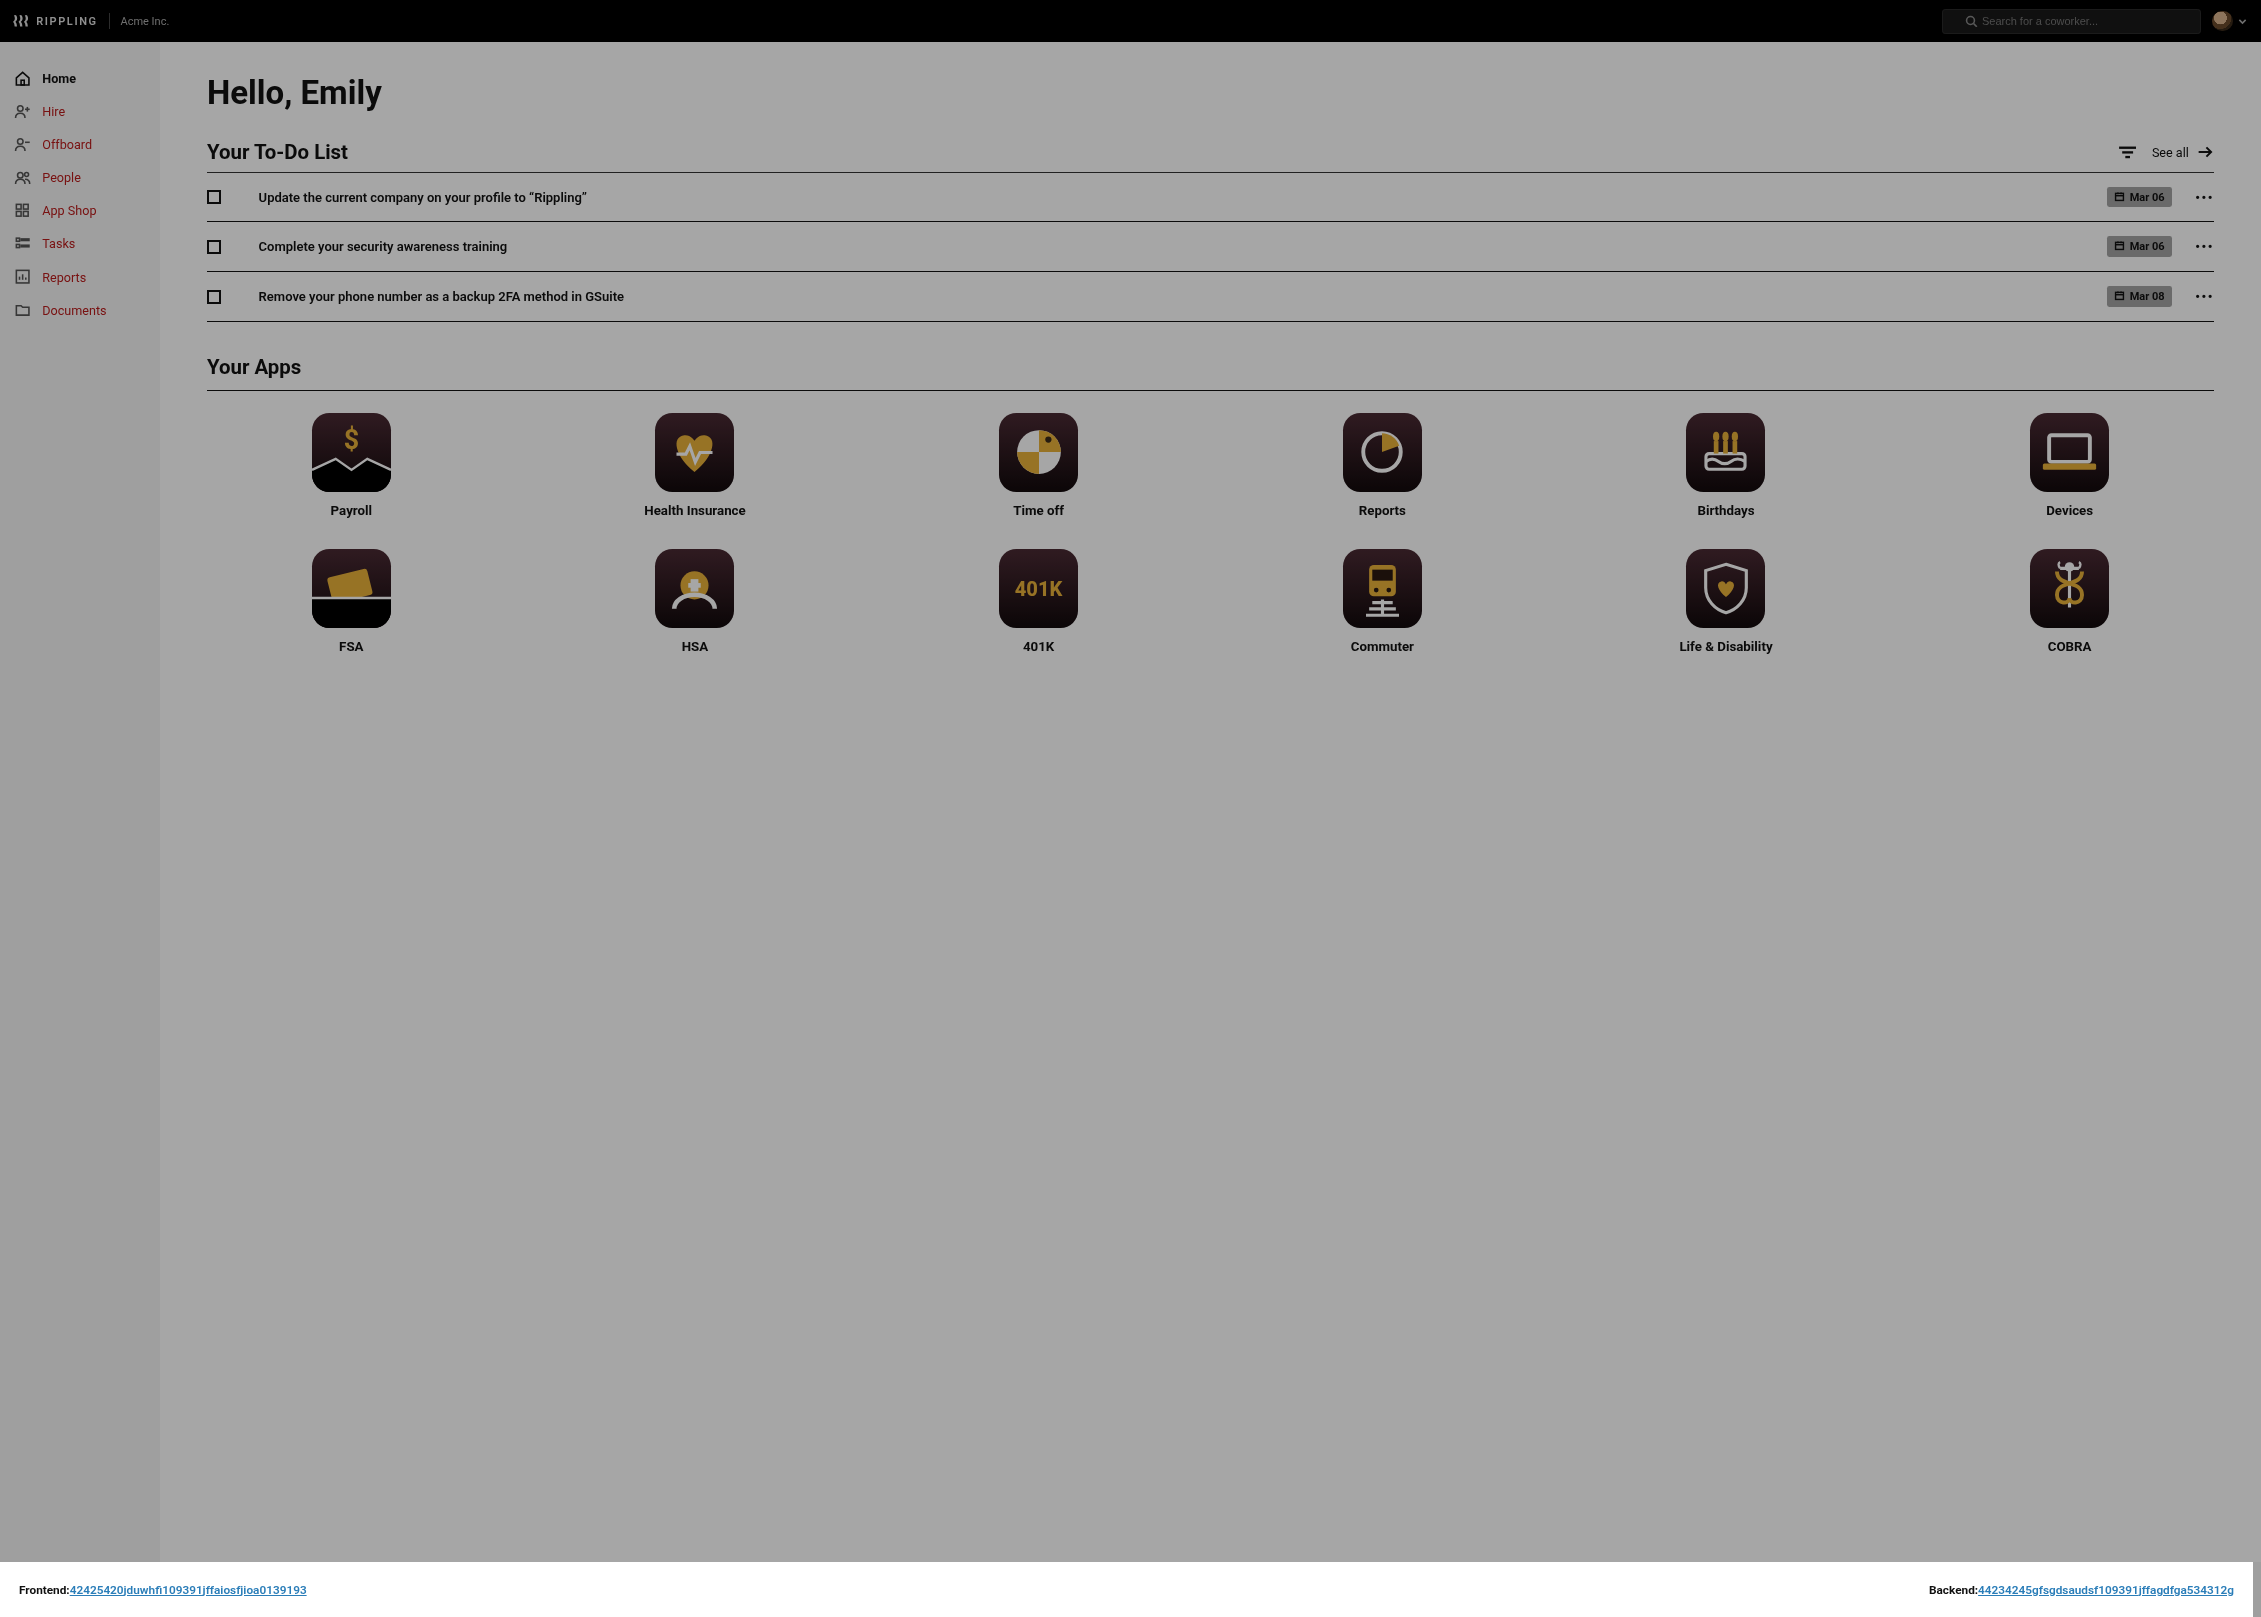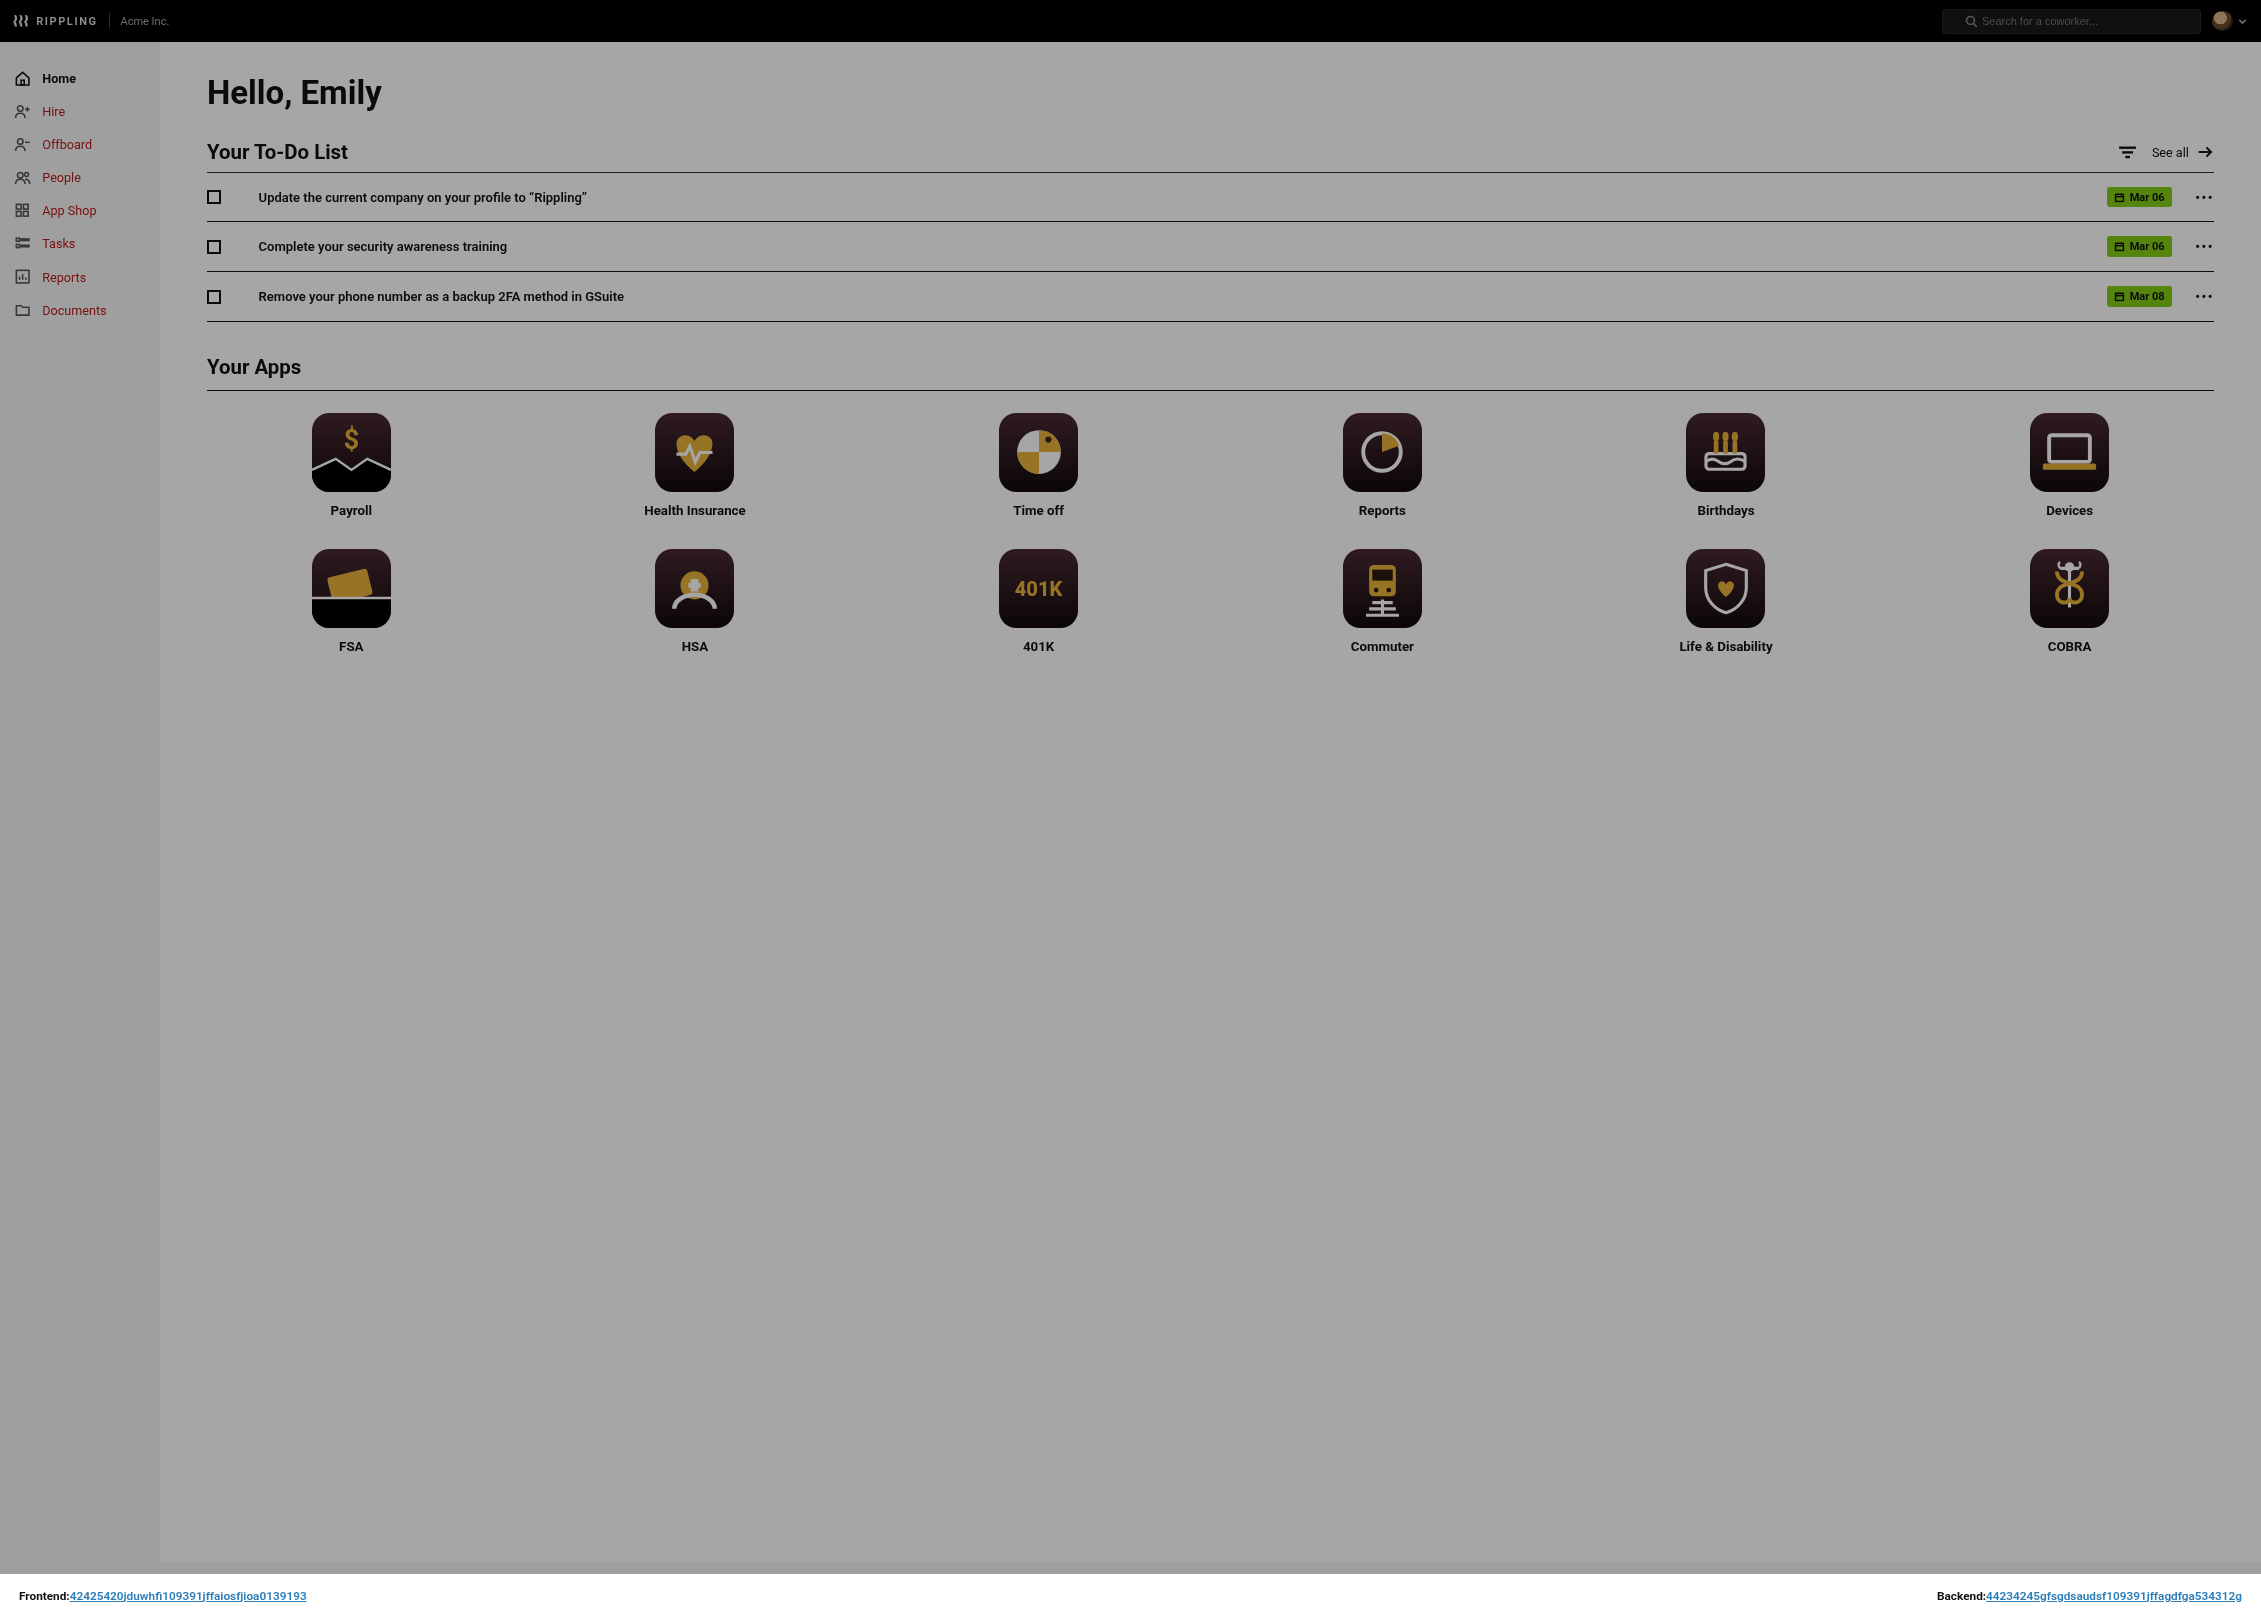--- a/index.html
+++ b/index.html
@@ -33,31 +33,31 @@
 .section-title { font-size: 20.4px; font-weight: 700; color: #111; }
 .section-spacer { flex: 1; }
 .filter-icon, .seeall, .arrow-icon { color: #111; }
 .seeall { font-size: 12.6px; font-weight: 400; margin: 0 7.9px 0 15.7px; }
 
 .hr { height: 0.8px; background: #111; opacity: 0.85; margin: 7.9px 0 0 0; }
 
 .todo { border-bottom: 0.8px solid #111; display: flex; align-items: center; padding: 14px 0; gap: 12.6px; }
 .todo .box { width: 14px; height: 14px; border: 2px solid #111; flex-shrink: 0; }
 .todo .label { font-size: 13px; font-weight: 600; color: #111; flex: 1; padding-left: 25px; }
-.badge { background: #84cc16; padding: 3.9px 7px; border-radius: 2.4px; display: flex; align-items: center; gap: 4.7px; font-size: 11px; font-weight: 700; color: #111; }
+.badge { background: #a3a3a3; padding: 3.9px 7px; border-radius: 2.4px; display: flex; gap: 4.7px; font-size: 11px; font-weight: 700; color: #111; }
 .kebab { margin-left: 11px; color: #111; font-weight: 900; letter-spacing: 1.6px; }
 
 .apps-title { font-size: 20.4px; font-weight: 700; color: #111; margin-top: 33px; }
 .apps-hr { height: 0.8px; background: #111; margin: 11px 0 22px 0; }
 .apps-grid { display: grid; grid-template-columns: repeat(6, 1fr); gap: 31px 55px; }
 .app { display: flex; flex-direction: column; align-items: center; gap: 11px; cursor: pointer; }
 .app-tile { width: 79px; height: 79px; border-radius: 17.3px; background: linear-gradient(180deg, #4a2a33 0%, #120a0c 100%); display: flex; align-items: center; justify-content: center; position: relative; overflow: hidden; }
 .app-label { font-size: 13.3px; font-weight: 700; color: #111; text-align: center; white-space: nowrap; }
 
-.footer { position: absolute; left: 0; right: 0; bottom: 0; height: 43px; background: #fff; display: flex; align-items: center; padding: 0 19px; font-size: 11.8px; font-weight: 700; color: #111; z-index: 10; }
+.footer { position: absolute; left: 0; right: 8px; bottom: 0; height: 55px; background: #fff; display: flex; align-items: center; padding: 0 19px; font-size: 11.8px; font-weight: 700; color: #111; z-index: 10; }
 .footer a { color: #2a7db8; text-decoration: underline; font-weight: 600; }
 .footer .fspacer { flex: 1; }
 
 
 .ic { display: inline-flex; }
 </style>
 </head>
 <body>
 
 <div class="topbar">

